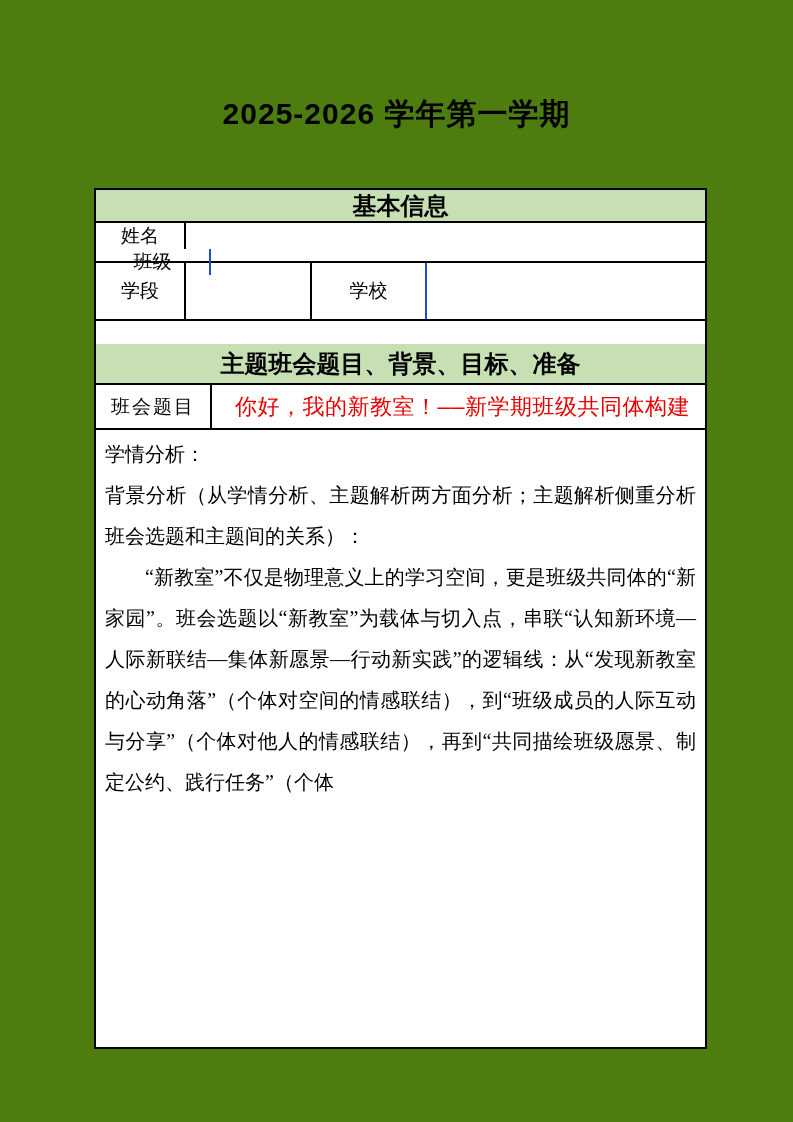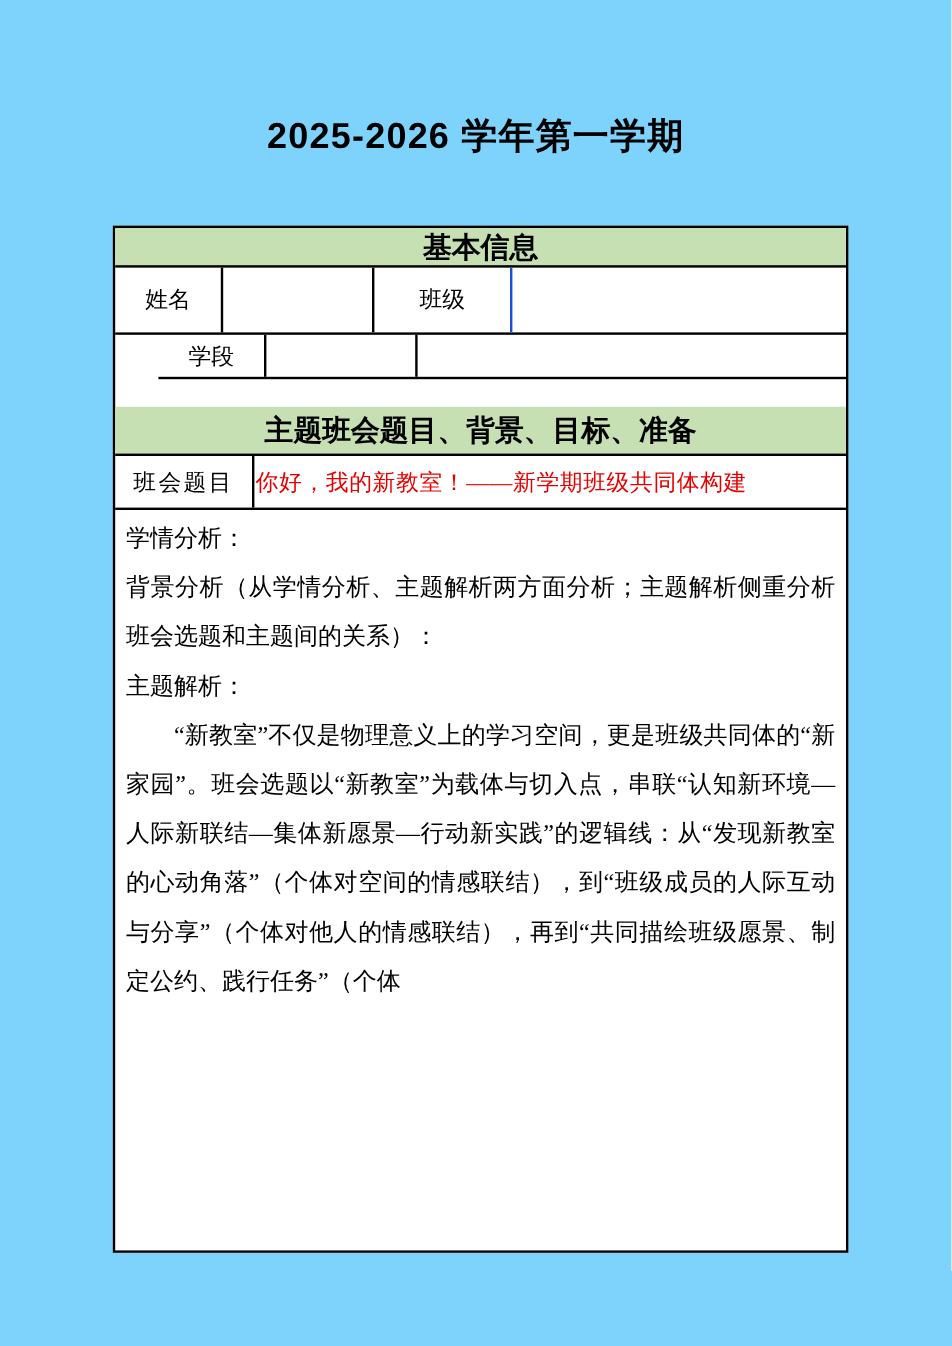--- a/index.html
+++ b/index.html
@@ -2,21 +2,21 @@
 <html><head>
 <meta charset="utf-8">
 <style>
   * { margin: 0; padding: 0; box-sizing: border-box; }
   html, body { background: #ffffff; }
   .page {
     position: relative;
     width: 793px;
     height: 1122px;
     margin: 0 auto;
-    background: #7dd3fc;
+    background: #4d7c0f;
     overflow: hidden;
     font-family: "Liberation Serif", "DejaVu Serif", serif;
     color: #000;
   }
   .titles {
     position: absolute;
     top: 94px;
     left: 0;
     width: 100%;
     text-align: center;
@@ -43,22 +43,22 @@
     justify-content: center;
     font-family: "Liberation Sans", "DejaVu Sans", sans-serif;
     font-weight: bold;
     font-size: 24px;
   }
   .sec-header.tall { height: 41px; margin-top: 23px; }
   .field-row {
     display: flex;
     border-bottom: 2px solid #000;
   }
-  .field-row.r1 { height: 56px; }
-  .field-row.r2 { height: 37px; margin-left: 36px; }
+  .field-row.r1 { height: 40px; flex-direction: column; }
+  .field-row.r2 { height: 58px; }
   .cell {
     display: flex;
     align-items: center;
     justify-content: center;
     font-size: 19px;
   }
   .cell.label { width: 90px; border-right: 2px solid #000; }
   .cell.value1 { width: 126px; border-right: 2px solid #000; }
   .cell.label2 { width: 115px; border-right: 2px solid #1d4ed8; }
   .cell.value2 { flex: 1; }
@@ -73,26 +73,27 @@
     display: flex;
     align-items: center;
     justify-content: center;
     font-size: 19px;
     letter-spacing: 2px;
   }
   .title-row .meeting-value {
     flex: 1;
     display: flex;
     align-items: center;
-    padding-left: 1px;
+    padding-left: 23px;
     color: #e60000;
-    font-size: 19px;
+    font-size: 22px;
     letter-spacing: 0.5px;
     white-space: nowrap;
     overflow: hidden;
+    font-family: Liberation Mono, monospace;
   }
   .body-cell {
     height: 617px;
     padding: 4px 9px 0 9px;
     overflow: hidden;
     font-size: 20px;
     line-height: 41px;
     text-align: justify;
   }
   .body-cell p { margin: 0; }
@@ -114,32 +115,32 @@
     <div class="field-row r1">
       <div class="cell label">姓名</div>
       <div class="cell value1"></div>
       <div class="cell label2">班级</div>
       <div class="cell value2"></div>
     </div>
 
     <div class="field-row r2">
       <div class="cell label">学段</div>
       <div class="cell value1"></div>
+      <div class="cell label2">学校</div>
       <div class="cell value2"></div>
     </div>
 
     <div class="sec-header tall">主题班会题目、背景、目标、准备</div>
 
     <div class="title-row">
       <div class="meeting-label">班会题目</div>
       <div class="meeting-value">你好，我的新教室！——新学期班级共同体构建</div>
     </div>
 
     <div class="body-cell">
       <p>学情分析：</p>
       <p>背景分析（从学情分析、主题解析两方面分析；主题解析侧重分析班会选题和主题间的关系）：</p>
-      <p>主题解析：</p>
       <p class="indent">“新教室”不仅是物理意义上的学习空间，更是班级共同体的“新家园”。班会选题以“新教室”为载体与切入点，串联“认知新环境—人际新联结—集体新愿景—行动新实践”的逻辑线：从“发现新教室的心动角落”（个体对空间的情感联结），到“班级成员的人际互动与分享”（个体对他人的情感联结），再到“共同描绘班级愿景、制定公约、践行任务”（个体</p>
     </div>
 
   </div>
 
 </div>
 
 </body></html>

